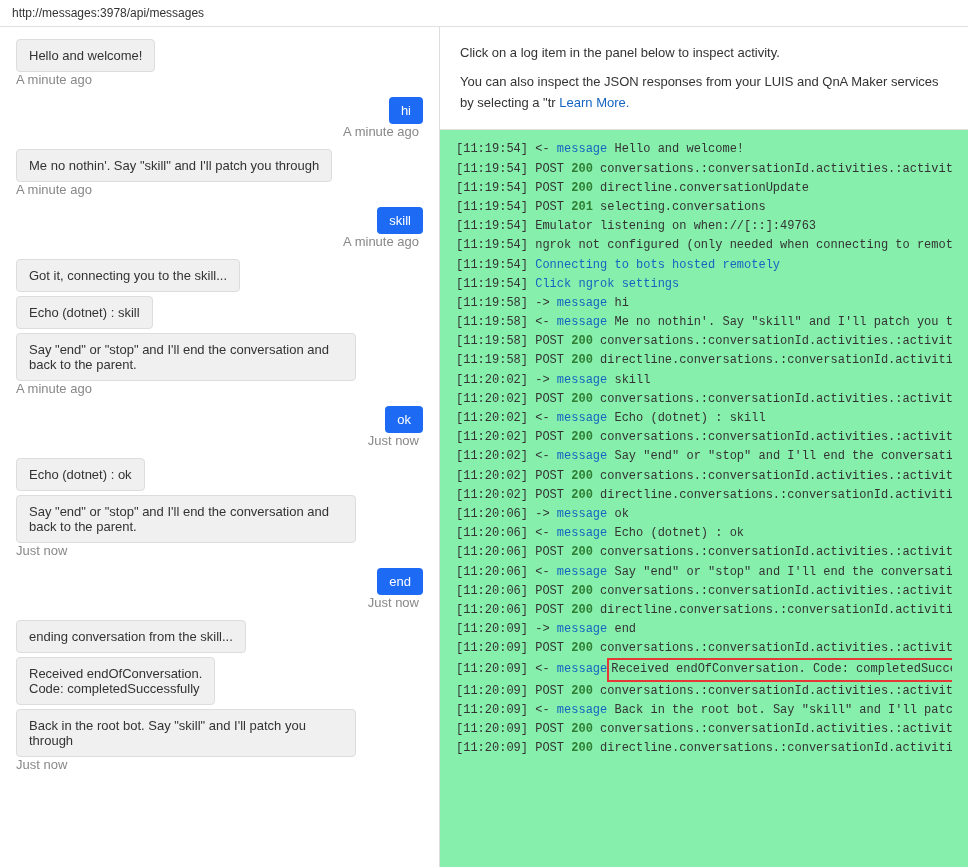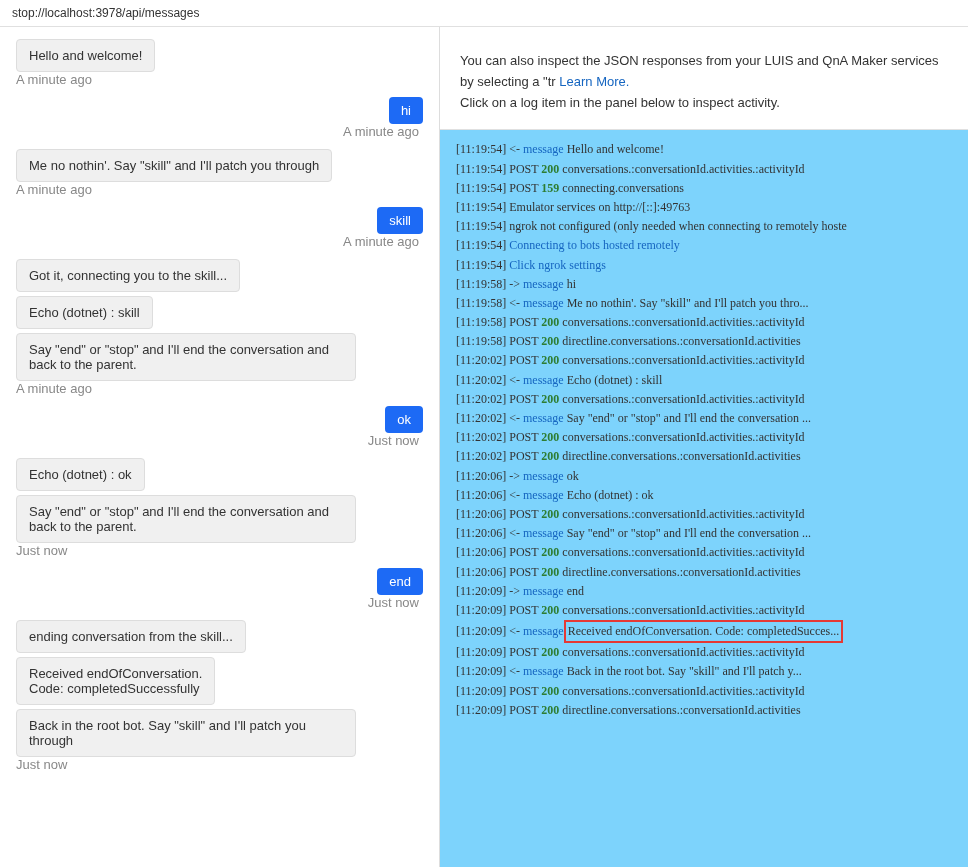--- a/index.html
+++ b/index.html
@@ -84,25 +84,25 @@
     }
 
     .inspector-top a {
       color: #1565c0;
       text-decoration: none;
     }
 
     .log-panel {
       flex: 1;
       padding: 10px 16px;
-      font-family: Liberation Serif, serif;
+      font-family: Liberation Mono, monospace;
       font-size: 12px;
       color: #333;
       overflow-y: auto;
-      background: #7dd3fc;
+      background: #86efac;
     }
 
     .log-line {
       white-space: nowrap;
       line-height: 1.6;
       overflow: hidden;
     }
 
     .log-timestamp {
       color: #333;
@@ -139,21 +139,21 @@
       display: flex;
       flex-direction: column;
       gap: 4px;
       max-width: 340px;
     }
   </style>
 </head>
 <body>
 
 <div class="top-bar">
-  <span>stop://localhost:3978/api/messages</span>
+  <span>http://messages:3978/api/messages</span>
 </div>
 
 <div class="main-layout">
 
   <div class="chat-panel">
 
     <div class="chat-section">
       <div class="chat-bubble-bot">Hello and welcome!</div>
       <div class="timestamp">A minute ago</div>
     </div>
@@ -207,39 +207,41 @@
         <div class="chat-bubble-bot">Back in the root bot. Say "skill" and I'll patch you through</div>
       </div>
       <div class="timestamp">Just now</div>
     </div>
 
   </div>
 
   <div class="inspector-panel">
 
     <div class="inspector-top">
+      <p>Click on a log item in the panel below to inspect activity.</p>
       <p style="margin-top:8px">
         <span>You can also inspect the JSON responses from your LUIS and QnA Maker services by selecting a "tr</span>
         <a href="#">Learn More.</a>
       </p>
-      <p>Click on a log item in the panel below to inspect activity.</p>
     </div>
 
     <div class="log-panel" id="log-container">
         <div class="log-line"><span class="log-timestamp">[11:19:54]</span> <span>&lt;-</span> <a class="log-link" href="#">message</a><span> Hello and welcome!</span></div>
         <div class="log-line"><span class="log-timestamp">[11:19:54]</span> <span class="log-post">POST</span> <span class="log-200">200</span><span> conversations.:conversationId.activities.:activityId</span></div>
-        <div class="log-line"><span class="log-timestamp">[11:19:54]</span> <span class="log-post">POST</span> <span class="log-201">159</span><span> connecting.conversations</span></div>
-        <div class="log-line"><span class="log-timestamp">[11:19:54]</span> <span> Emulator services on http://[::]:49763</span></div>
+        <div class="log-line"><span class="log-timestamp">[11:19:54]</span> <span class="log-post">POST</span> <span class="log-200">200</span><span> directline.conversationUpdate</span></div>
+        <div class="log-line"><span class="log-timestamp">[11:19:54]</span> <span class="log-post">POST</span> <span class="log-201">201</span><span> selecting.conversations</span></div>
+        <div class="log-line"><span class="log-timestamp">[11:19:54]</span> <span> Emulator listening on when://[::]:49763</span></div>
         <div class="log-line"><span class="log-timestamp">[11:19:54]</span> <span> ngrok not configured (only needed when connecting to remotely hoste</span></div>
         <div class="log-line"><span class="log-timestamp">[11:19:54]</span> <a class="log-link" href="#">Connecting to bots hosted remotely</a></div>
         <div class="log-line"><span class="log-timestamp">[11:19:54]</span> <a class="log-link" href="#">Click ngrok settings</a></div>
         <div class="log-line"><span class="log-timestamp">[11:19:58]</span> <span>-&gt;</span> <a class="log-link" href="#">message</a><span> hi</span></div>
         <div class="log-line"><span class="log-timestamp">[11:19:58]</span> <span>&lt;-</span> <a class="log-link" href="#">message</a><span> Me no nothin'. Say "skill" and I'll patch you thro...</span></div>
         <div class="log-line"><span class="log-timestamp">[11:19:58]</span> <span class="log-post">POST</span> <span class="log-200">200</span><span> conversations.:conversationId.activities.:activityId</span></div>
         <div class="log-line"><span class="log-timestamp">[11:19:58]</span> <span class="log-post">POST</span> <span class="log-200">200</span><span> directline.conversations.:conversationId.activities</span></div>
+        <div class="log-line"><span class="log-timestamp">[11:20:02]</span> <span>-&gt;</span> <a class="log-link" href="#">message</a><span> skill</span></div>
         <div class="log-line"><span class="log-timestamp">[11:20:02]</span> <span class="log-post">POST</span> <span class="log-200">200</span><span> conversations.:conversationId.activities.:activityId</span></div>
         <div class="log-line"><span class="log-timestamp">[11:20:02]</span> <span>&lt;-</span> <a class="log-link" href="#">message</a><span> Echo (dotnet) : skill</span></div>
         <div class="log-line"><span class="log-timestamp">[11:20:02]</span> <span class="log-post">POST</span> <span class="log-200">200</span><span> conversations.:conversationId.activities.:activityId</span></div>
         <div class="log-line"><span class="log-timestamp">[11:20:02]</span> <span>&lt;-</span> <a class="log-link" href="#">message</a><span> Say "end" or "stop" and I'll end the conversation ...</span></div>
         <div class="log-line"><span class="log-timestamp">[11:20:02]</span> <span class="log-post">POST</span> <span class="log-200">200</span><span> conversations.:conversationId.activities.:activityId</span></div>
         <div class="log-line"><span class="log-timestamp">[11:20:02]</span> <span class="log-post">POST</span> <span class="log-200">200</span><span> directline.conversations.:conversationId.activities</span></div>
         <div class="log-line"><span class="log-timestamp">[11:20:06]</span> <span>-&gt;</span> <a class="log-link" href="#">message</a><span> ok</span></div>
         <div class="log-line"><span class="log-timestamp">[11:20:06]</span> <span>&lt;-</span> <a class="log-link" href="#">message</a><span> Echo (dotnet) : ok</span></div>
         <div class="log-line"><span class="log-timestamp">[11:20:06]</span> <span class="log-post">POST</span> <span class="log-200">200</span><span> conversations.:conversationId.activities.:activityId</span></div>
         <div class="log-line"><span class="log-timestamp">[11:20:06]</span> <span>&lt;-</span> <a class="log-link" href="#">message</a><span> Say "end" or "stop" and I'll end the conversation ...</span></div>

